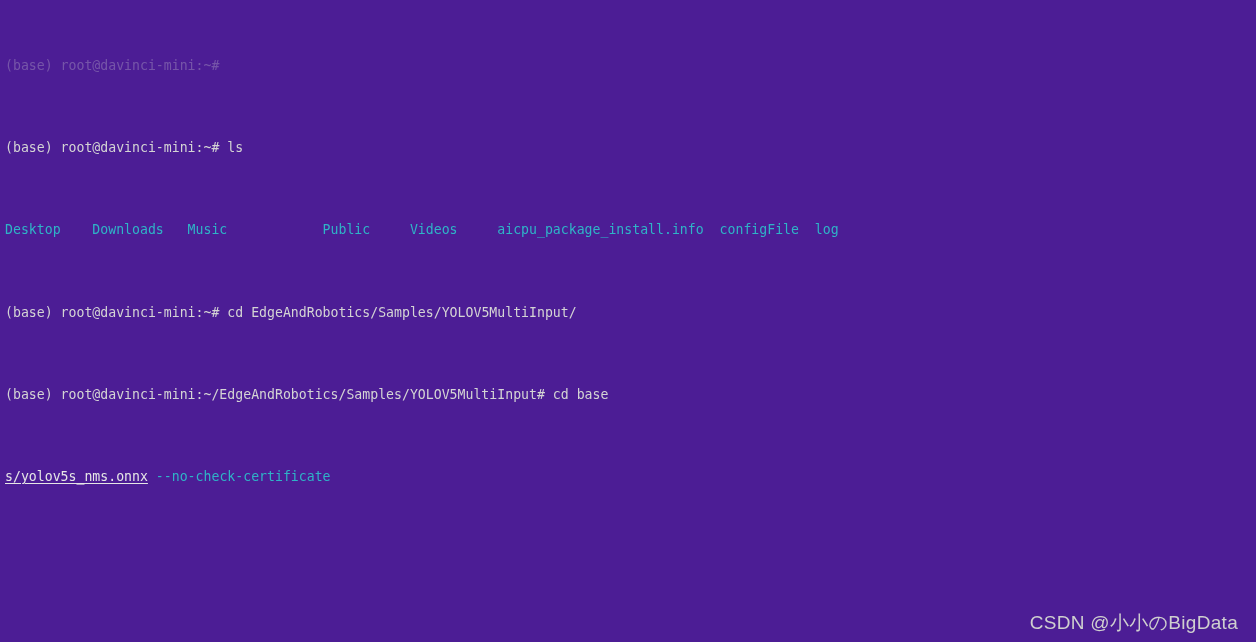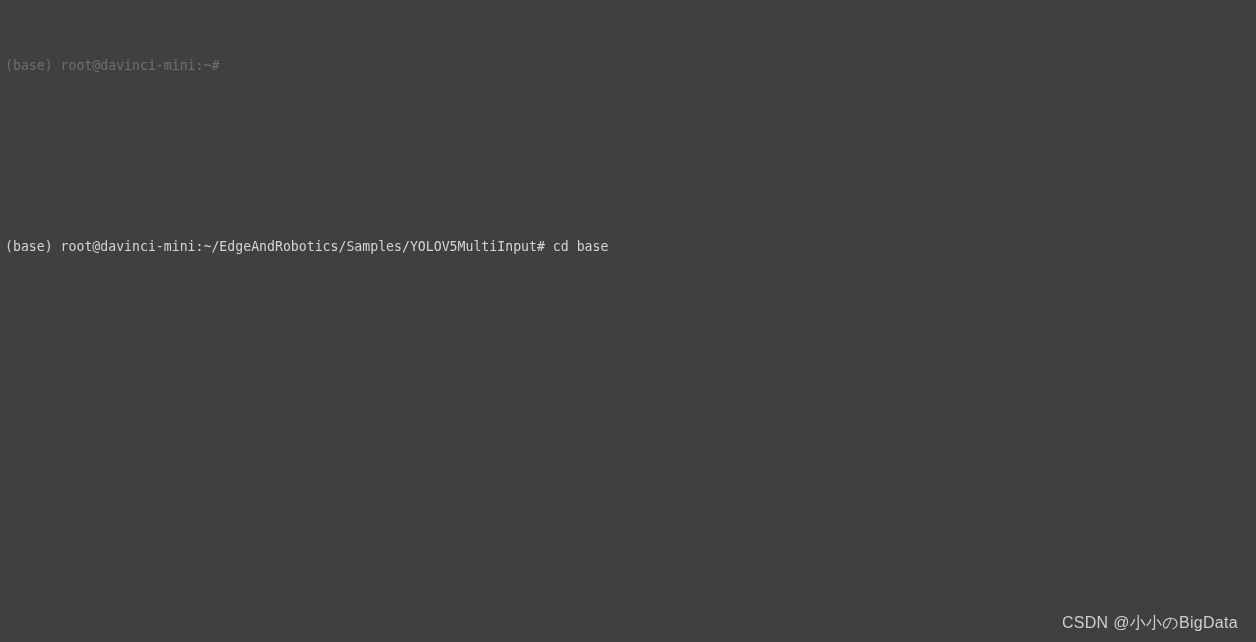--- a/index.html
+++ b/index.html
@@ -4,21 +4,21 @@
 <style>
   html, body {
     margin: 0;
     padding: 0;
     background: #1b1b1b;
   }
   #terminal {
     position: relative;
     width: 1256px;
     height: 642px;
-    background: #404040;
+    background: #4c1d95;
     overflow: hidden;
     font-family: "DejaVu Sans Mono", "Liberation Mono", monospace;
     font-size: 13.2px;
     line-height: 16.45px;
     color: #d4d4d4;
     letter-spacing: 0px;
     -webkit-font-smoothing: antialiased;
   }
   #screen {
     position: absolute;
@@ -36,45 +36,49 @@
   .c-white   { color: #d4d4d4; }
   .c-cyan    { color: #2fb4c7; }
   .c-url     { color: #e6e6e6; text-decoration: underline; text-underline-offset: 2px; }
   .faded     { opacity: 0.30; }
 
   #watermark {
     position: absolute;
     right: 18px;
     bottom: 11px;
     font-family: "Liberation Sans", "DejaVu Sans", sans-serif;
-    font-size: 16px;
+    font-size: 19px;
     color: #cfcfcf;
     letter-spacing: 0.3px;
     white-space: pre;
   }
 </style>
 </head>
 <body>
 
 <div id="terminal">
   <div id="screen">
 
     
     <div class="ln faded"><span class="c-white">(base) root@davinci-mini:~# </span></div>
 
     
+    <div class="ln"><span class="c-white">(base) root@davinci-mini:~# </span><span class="c-white">ls</span></div>
 
     
+    <div class="ln"><span class="c-cyan">Desktop    Downloads   Music            Public     Videos     aicpu_package_install.info  configFile  log</span></div>
 
     
+    <div class="ln"><span class="c-white">(base) root@davinci-mini:~# </span><span class="c-white">cd EdgeAndRobotics/Samples/YOLOV5MultiInput/</span></div>
 
     
     <div class="ln"><span class="c-white">(base) root@davinci-mini:~/EdgeAndRobotics/Samples/YOLOV5MultiInput# </span><span class="c-white">cd base</span></div>
 
     
+    <div class="ln"><span class="c-url">s/yolov5s_nms.onnx</span><span class="c-cyan"> --no-check-certificate</span></div>
 
     
     
     
     
     
     
     
 
     

